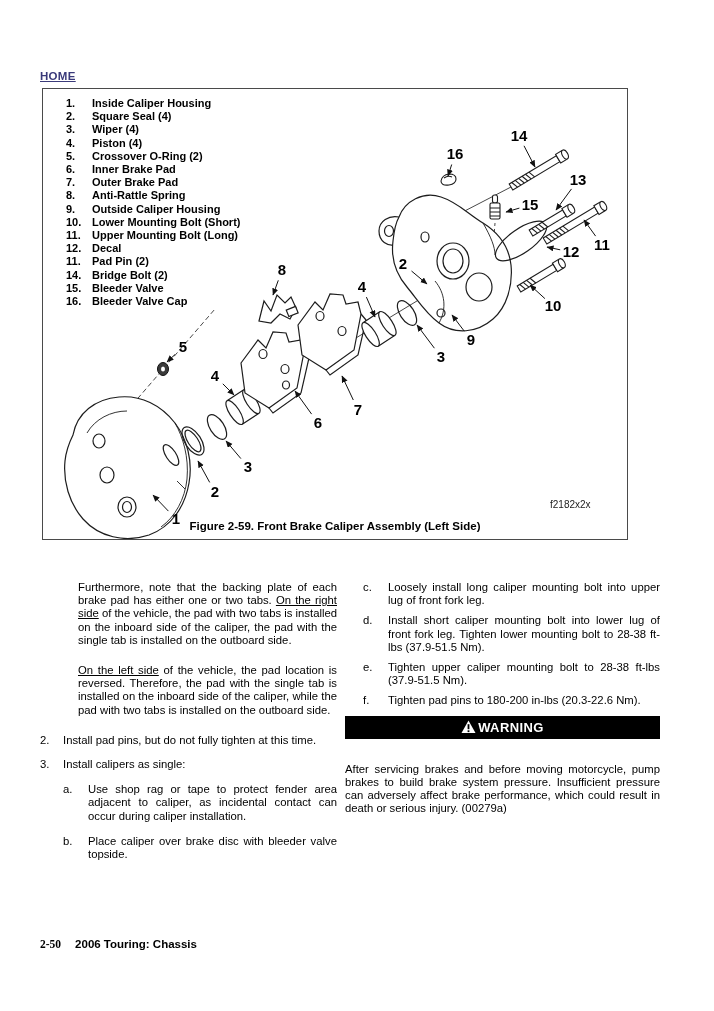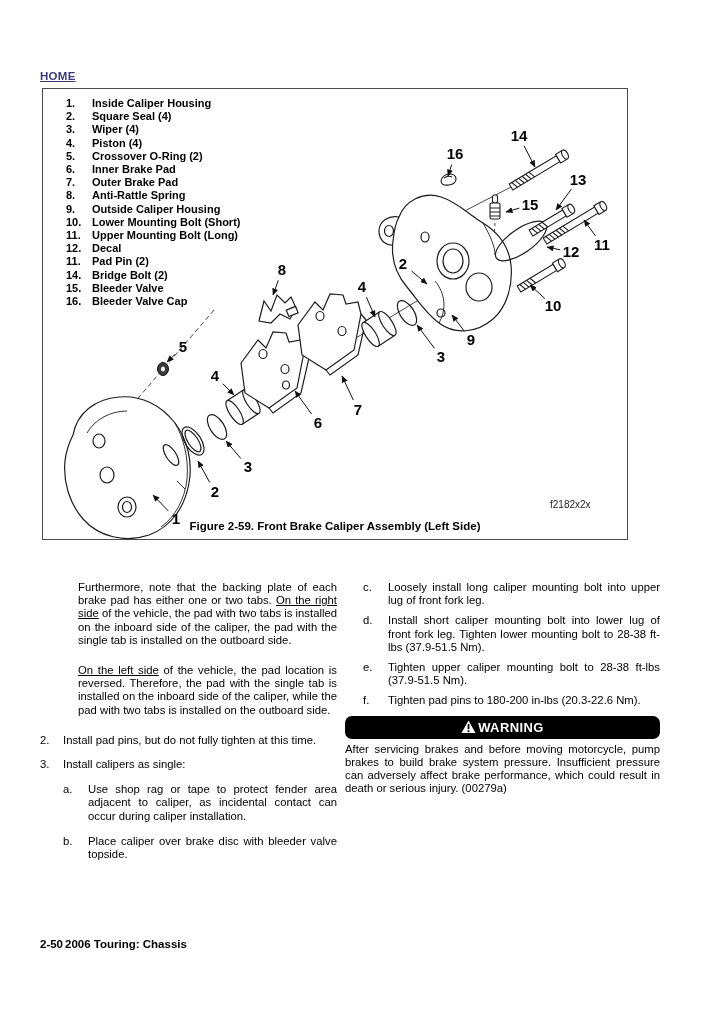--- a/index.html
+++ b/index.html
@@ -40,32 +40,32 @@
   .para { margin-left:38px; margin-bottom:17px; }
   .step { display:flex; margin-bottom:11px; }
   .step-num { flex:0 0 23px; }
   .step-body { flex:1; text-align:justify; }
   .substep { display:flex; margin-left:23px; margin-top:12px; }
   .substep-r { display:flex; margin-left:18px; margin-bottom:7px; }
   .sub-letter { flex:0 0 25px; }
   .u { text-decoration:underline; }
   .b { font-weight:normal; }
   .warning-bar {
-    margin-top:8px; margin-bottom:4px; height:23px;
+    margin-top:8px; margin-bottom:24px; height:23px;
     background:#000; color:#fff;
     display:flex; align-items:center; justify-content:center;
-    font-weight:bold; font-size:13px; letter-spacing:0.4px;border-radius:7px;
+    font-weight:bold; font-size:13px; letter-spacing:0.4px;
   }
   .warning-bar svg { margin-right:2px; }
   .warning-text { font-weight:normal; text-align:justify; }
   .footer {
     position:absolute; left:40px; top:938px;
     display:flex; font-weight:bold; font-size:11.5px;
   }
-  .footer-page { margin-right:2px; }
+  .footer-page { margin-right:14px;font-family:Liberation Serif, serif; }
   .callout { font:bold 15px "Liberation Sans","DejaVu Sans",sans-serif; fill:#000; }
 </style>
 </head>
 <body>
 
 <a class="home-link">HOME</a>
 
 <div class="figure-box">
 
   <svg id="diagram" class="diagram-svg" width="584" height="450" viewBox="0 0 584 450">

